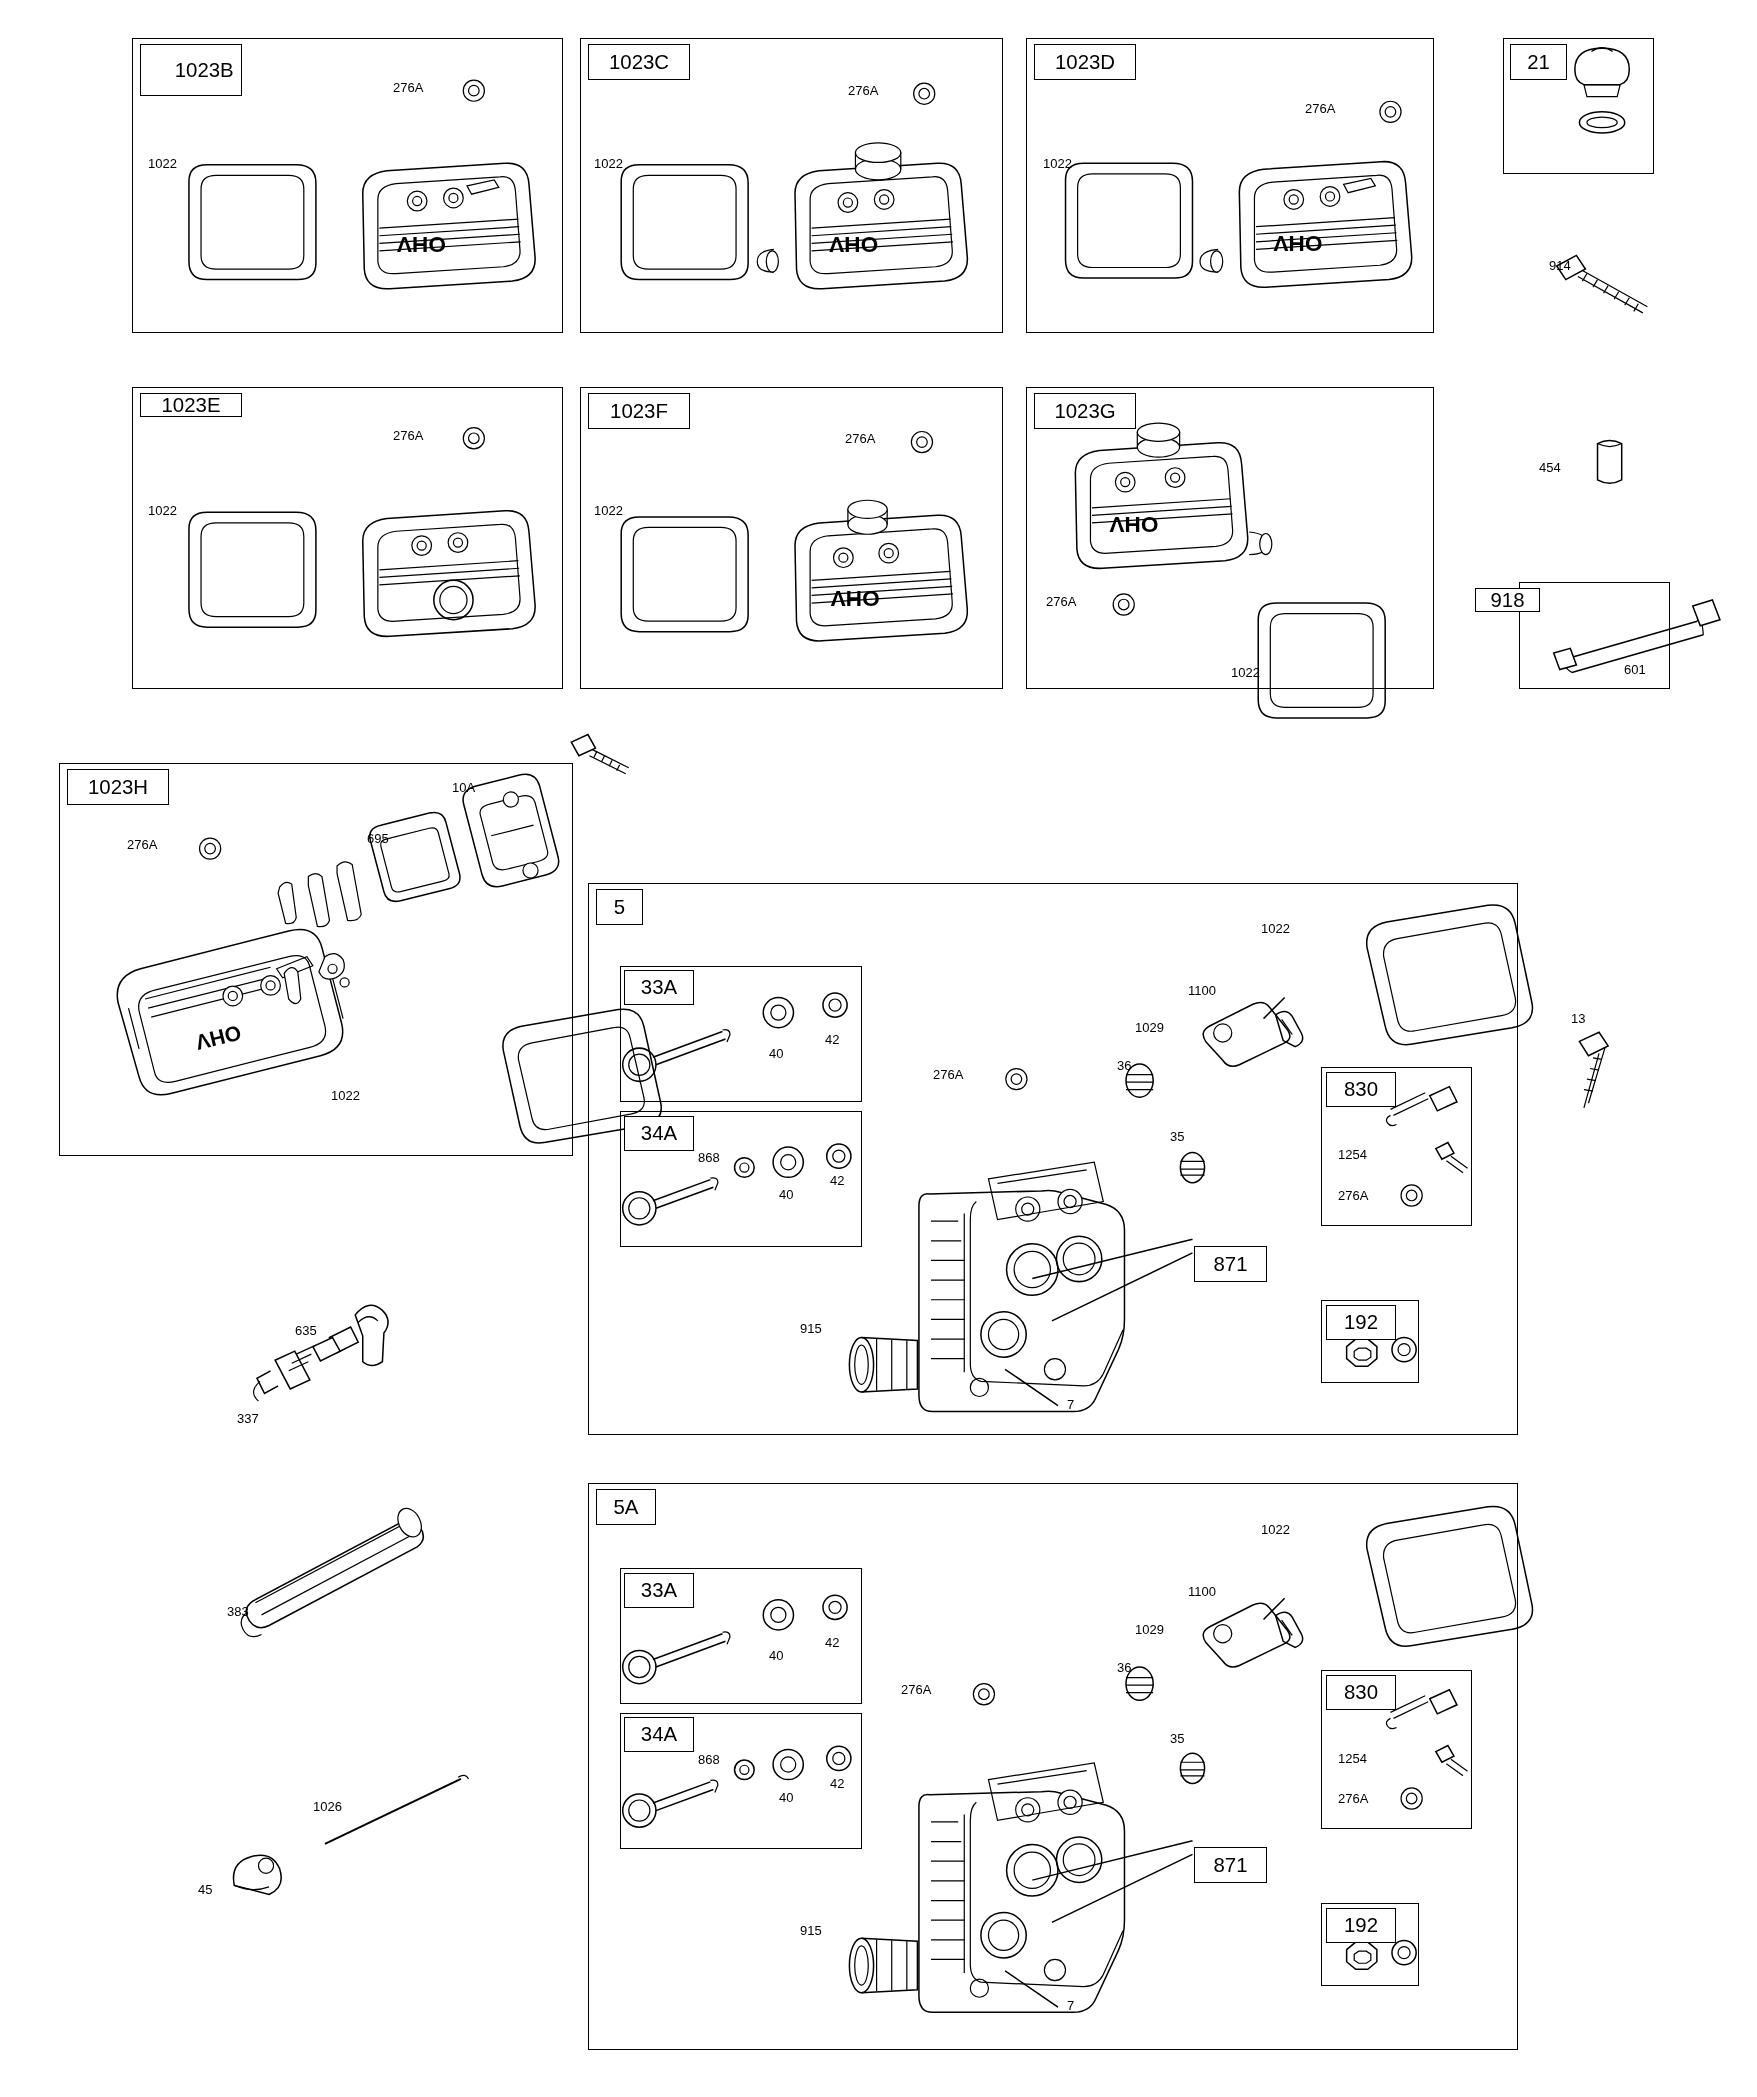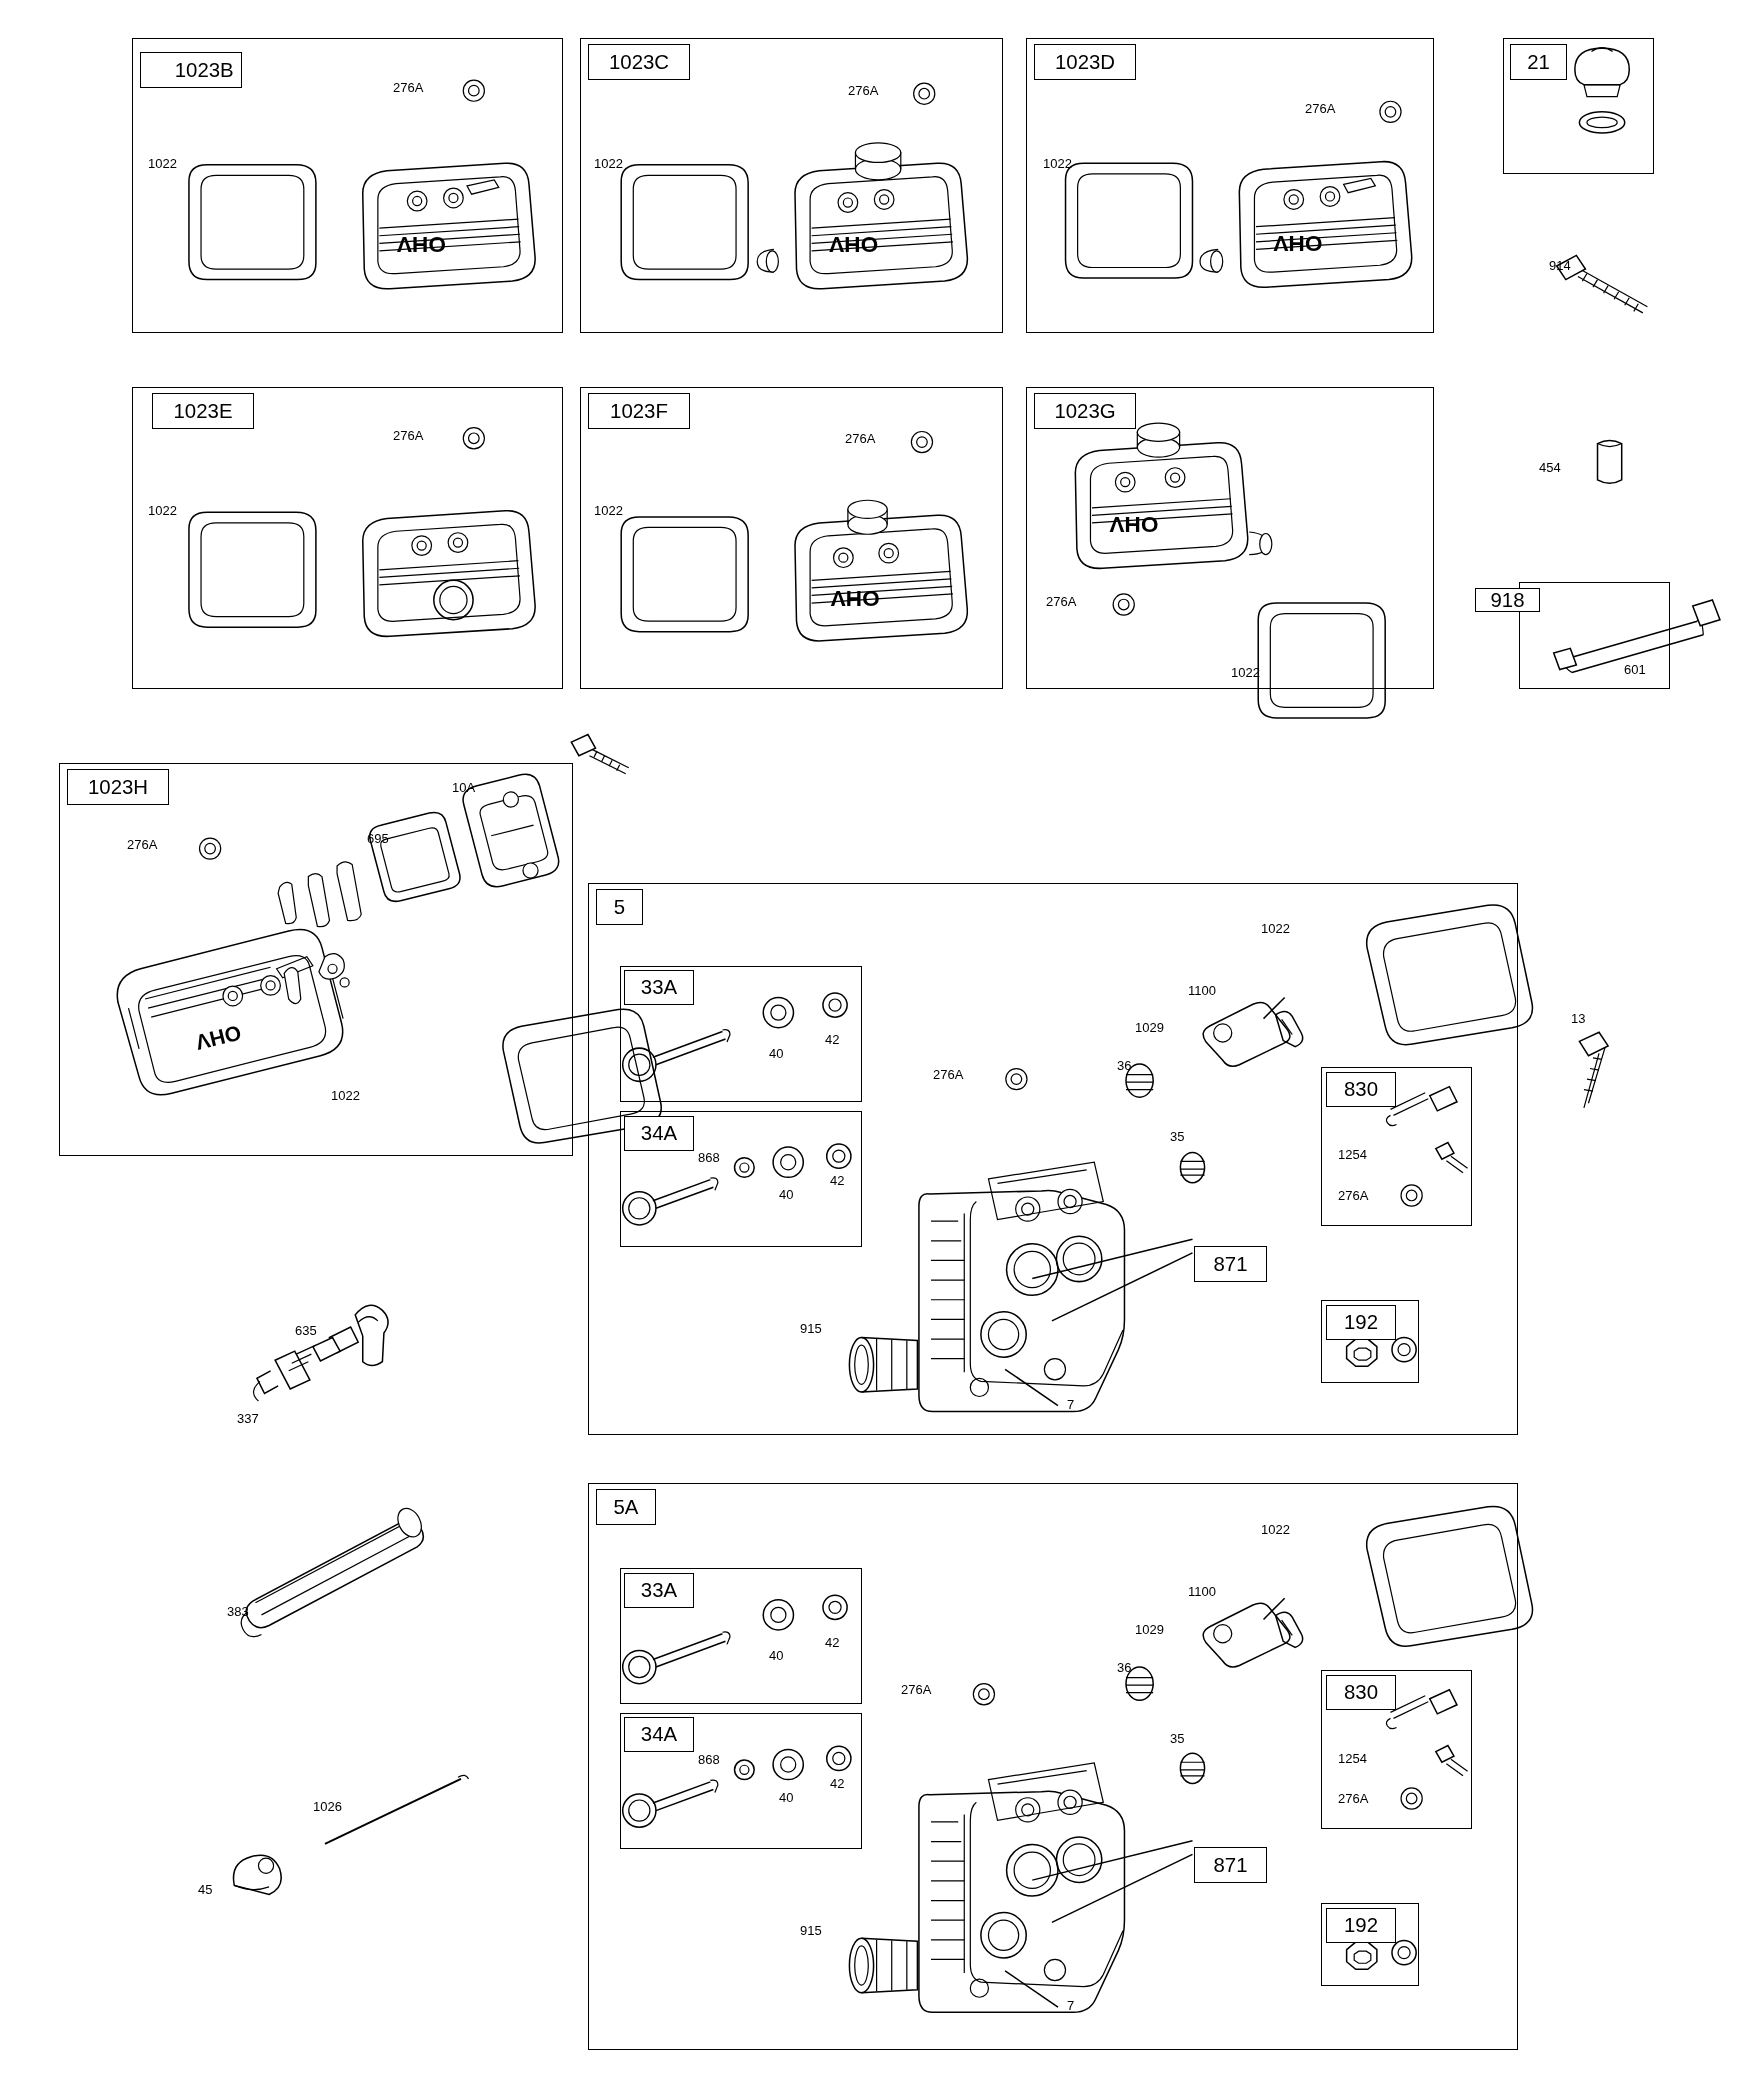--- a/index.html
+++ b/index.html
@@ -542,25 +542,25 @@
 <div class="box" style="left:588px;top:1483px;width:930px;height:567px;"></div>
 <div class="box" style="left:620px;top:966px;width:242px;height:136px;"></div>
 <div class="box" style="left:620px;top:1111px;width:242px;height:136px;"></div>
 <div class="box" style="left:1321px;top:1067px;width:151px;height:159px;"></div>
 <div class="box" style="left:1321px;top:1300px;width:98px;height:83px;"></div>
 <div class="box" style="left:620px;top:1568px;width:242px;height:136px;"></div>
 <div class="box" style="left:620px;top:1713px;width:242px;height:136px;"></div>
 <div class="box" style="left:1321px;top:1670px;width:151px;height:159px;"></div>
 <div class="box" style="left:1321px;top:1903px;width:98px;height:83px;"></div>
 
-<div class="tag" style="left:140px;top:52px;width:102px;height:36px;padding-left:34px;">1023B</div>
+<div class="tag" style="left:140px;top:44px;width:102px;height:52px;padding-left:34px;">1023B</div>
 <div class="tag" style="left:588px;top:44px;width:102px;height:36px;text-align:right;">1023C</div>
 <div class="tag" style="left:1034px;top:44px;width:102px;height:36px;">1023D</div>
 <div class="tag" style="left:1510px;top:44px;width:57px;height:36px;">21</div>
-<div class="tag" style="left:140px;top:393px;width:102px;height:36px;margin-left:12px;">1023E</div>
+<div class="tag" style="left:140px;top:393px;width:102px;height:24px;">1023E</div>
 <div class="tag" style="left:588px;top:393px;width:102px;height:36px;">1023F</div>
 <div class="tag" style="left:1034px;top:393px;width:102px;height:36px;">1023G</div>
 <div class="tag" style="left:1475px;top:588px;width:65px;height:24px;">918</div>
 <div class="tag" style="left:67px;top:769px;width:102px;height:36px;">1023H</div>
 <div class="tag" style="left:596px;top:889px;width:47px;height:36px;">5</div>
 <div class="tag" style="left:596px;top:1489px;width:60px;height:36px;">5A</div>
 <div class="tag" style="left:624px;top:970px;width:70px;height:35px;">33A</div>
 <div class="tag" style="left:624px;top:1116px;width:70px;height:35px;">34A</div>
 <div class="tag" style="left:1326px;top:1072px;width:70px;height:35px;">830</div>
 <div class="tag" style="left:1326px;top:1305px;width:70px;height:35px;">192</div>

